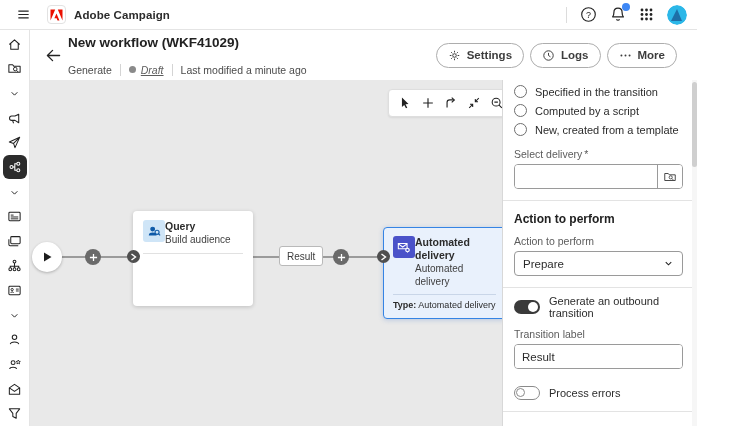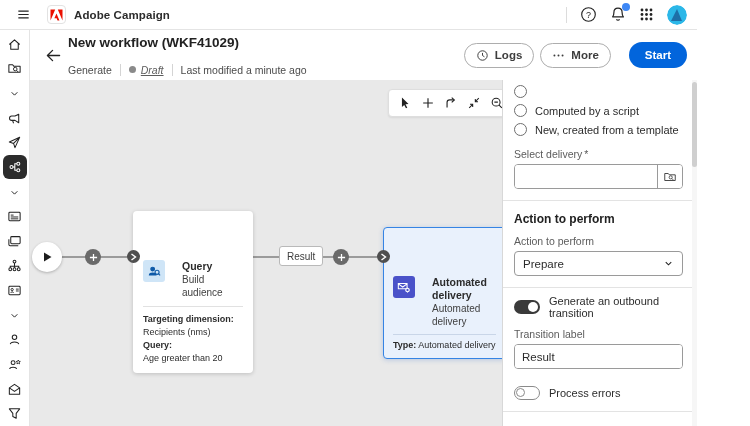--- a/index.html
+++ b/index.html
@@ -70,21 +70,21 @@
     display:flex; align-items:center; justify-content:center; cursor:pointer; z-index:3; }
   .port { position:absolute; width:13px; height:13px; border-radius:50%; background:#4f4f4f;
     display:flex; align-items:center; justify-content:center; z-index:4; }
   .trans-label { position:absolute; top:166px; height:20px; background:#fff;
     border:1px solid #b9b9b9; border-radius:3px; display:flex; align-items:center;
     justify-content:center; font-size:10px; color:#3d3d3d; padding:0 7px; z-index:3; cursor:pointer; }
 
   .node { position:absolute; background:#fff; border-radius:4px;
     box-shadow:0 1px 4px rgba(0,0,0,.18); z-index:2; cursor:pointer; }
   .node-q { left:103px; top:131px; width:120px; min-height:95px; padding:9px 10px 8px; }
-  .node-head { display:flex; align-items:flex-start; gap:17px;margin-top:40px; }
+  .node-head { display:flex; align-items:flex-start; gap:0; }
   .node-ic { width:22px; height:22px; border-radius:3px; flex:0 0 22px;
     display:flex; align-items:center; justify-content:center; }
   .ic-query { background:#cfe5f7; }
   .ic-delivery { background:#4a52c9; }
   .node-title { font-size:10.5px; font-weight:700; line-height:1.25; }
   .node-sub { font-size:10px; color:#3f3f3f; line-height:1.3; }
   .node-div { border-top:1px solid #e1e1e1; margin:7px 0 6px; }
   .node-detail { font-size:9px; line-height:1.45; color:#2c2c2c; }
   .node-detail b { font-weight:700; }
   .node-ad { left:353px; top:147px; width:123px; min-height:60px; padding:8px 9px 6px;
@@ -302,38 +302,46 @@
               </span>
             <span class="crumb-sep"></span>
             <span>Last modified a minute ago</span>
           </div>
         </div>
         <div class="header-actions">
           <div class="btn-group">
             <button class="btn">
               <svg width="13" height="13" viewBox="0 0 16 16">
                   <g fill="none" stroke="#3d3d3d" stroke-width="1.2">
+                    <circle cx="8" cy="8" r="2.2"></circle>
+                    <path d="M8 2.2v2M8 11.8v2M2.2 8h2M11.8 8h2M3.9 3.9l1.4 1.4M10.7 10.7l1.4 1.4M12.1 3.9l-1.4 1.4M5.3 10.7l-1.4 1.4"></path>
+                  </g>
+                </svg>
+              <span>Settings</span>
+            </button>
+            <button class="btn">
+              <svg width="13" height="13" viewBox="0 0 16 16">
+                  <g fill="none" stroke="#3d3d3d" stroke-width="1.2">
                     <circle cx="8" cy="8" r="5.8"></circle>
                     <path d="M8 4.8V8l2.4 1.6"></path>
                   </g>
                 </svg>
               <span>Logs</span>
             </button>
             <button class="btn">
               <svg width="13" height="13" viewBox="0 0 16 16">
                   <g fill="#3d3d3d">
                     <circle cx="3" cy="8" r="1.2"></circle>
                     <circle cx="8" cy="8" r="1.2"></circle>
                     <circle cx="13" cy="8" r="1.2"></circle>
                   </g>
                 </svg>
               <span>More</span>
             </button>
           </div>
-          <button class="btn btn-start">Start</button>
         </div>
       </div>
 
       <div class="content">
 
         <div class="canvas">
 
           <div class="cv-toolbar">
             <div class="cv-tool">
                 <svg width="14" height="14" viewBox="0 0 16 16">
@@ -427,26 +435,20 @@
                       <path d="M13.2 11.2 15 13"></path>
                     </g>
                   </svg>
               </div>
               <div>
                 <div class="node-title">Query</div>
                 <div class="node-sub">Build audience</div>
               </div>
             </div>
             <div class="node-div"></div>
-            <div class="node-detail">
-              <b>Targeting dimension:</b><br>
-              <span>Recipients (nms)</span><br>
-              <b>Query:</b><br>
-              <span>Age greater than 20</span>
-            </div>
           </div>
 
           <div class="trans-label" style="left:249px;">Result</div>
 
           <div class="node node-ad">
             <div class="node-head">
               <div class="node-ic ic-delivery">
                 <svg width="14" height="14" viewBox="0 0 16 16">
                     <g fill="none" stroke="#fff" stroke-width="1.2">
                       <path d="M1.5 4h10v6h-10ZM1.5 4.5 6.5 8l5-3.5"></path>
@@ -467,20 +469,21 @@
             </div>
           </div>
 
           <div class="trans-label" style="left:510px;width:44px;justify-content:flex-start;">Result</div>
         </div>
 
         <aside class="panel">
 
           <div class="radio-row">
             <span class="radio"></span>
+            <span>Specified in the transition</span>
           </div>
           <div class="radio-row">
             <span class="radio"></span>
             <span>Computed by a script</span>
           </div>
           <div class="radio-row">
             <span class="radio"></span>
             <span>New, created from a template</span>
           </div>
 

